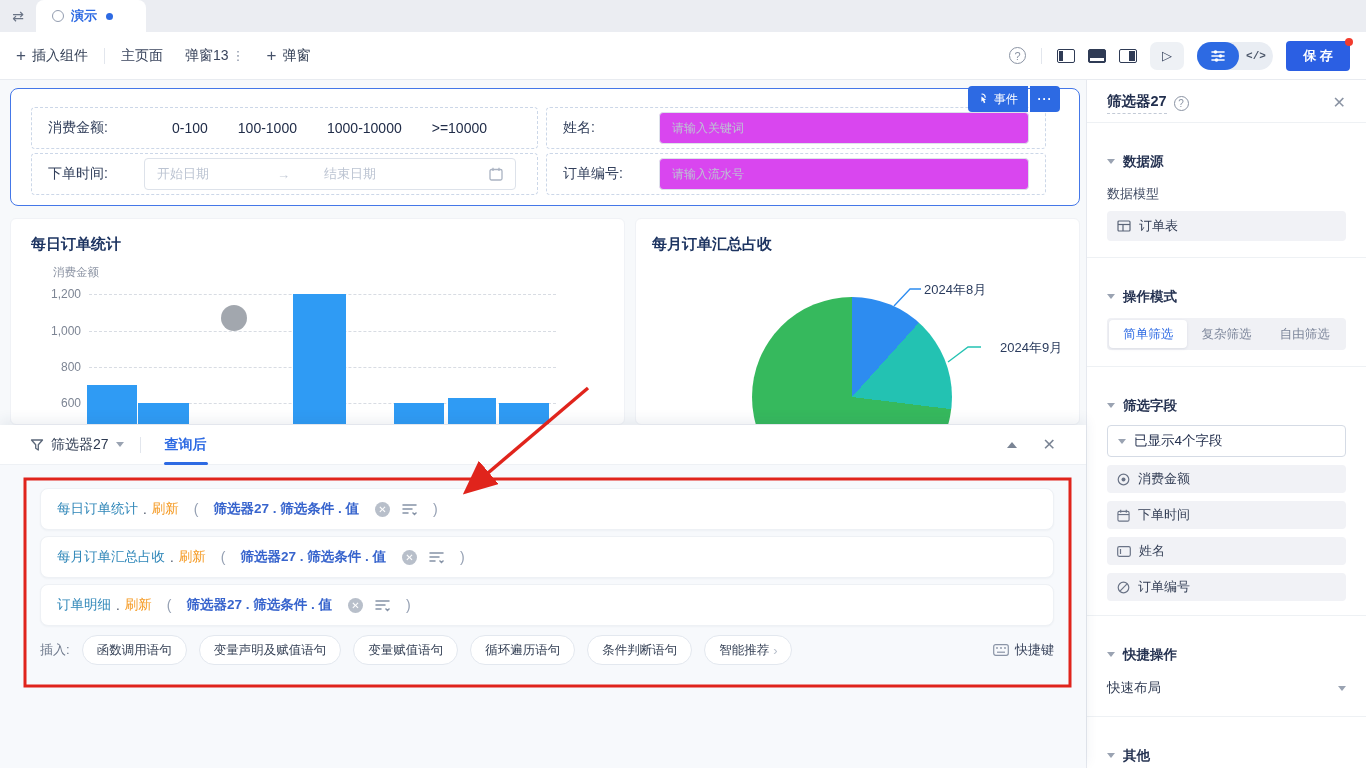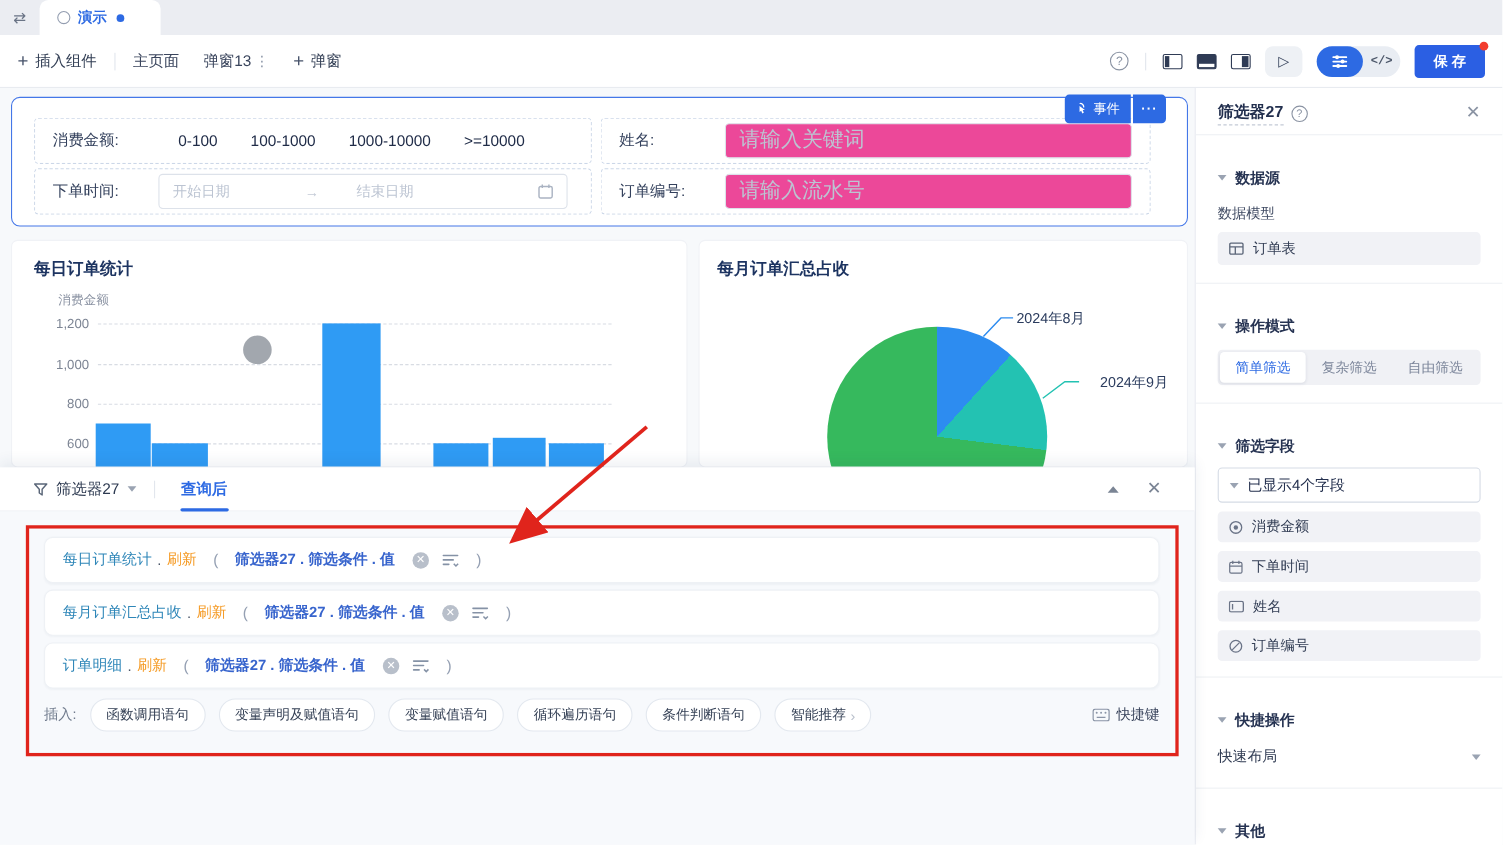--- a/index.html
+++ b/index.html
@@ -35,23 +35,23 @@
   .seg-pill .seg-b { width:34px; display:flex; align-items:center; justify-content:center; color:#4a5568; font-size:11px; font-weight:bold; font-family:"Liberation Mono","DejaVu Sans Mono",monospace; }
   .save-btn { position:relative; min-width:64px; height:30px; background:#2b5fe3; color:#fff; border:none; border-radius:4px; font-size:13px; font-weight:bold; padding:0 14px; cursor:pointer; font-family:inherit; }
   .save-btn::after { content:""; position:absolute; right:-3px; top:-3px; width:8px; height:8px; border-radius:50%; background:#f23c2e; }
 
   
   .canvas { position:absolute; left:0; top:80px; width:1086px; height:688px; background:#f7f9fb; overflow:hidden; }
 
   .form-card { position:absolute; left:10px; top:8px; width:1070px; height:118px; background:#fff; border:1.5px solid #4477e8; border-radius:8px; }
   .ffield { position:absolute; height:42px; border:1px dashed #ccd7e8; border-radius:4px; display:flex; align-items:center; padding:0 16px; }
   .flabel { font-size:14px; color:#33405c; width:96px; flex:none; }
-  .fopts { display:flex; gap:30px; margin-left:18px; }
+  .fopts { display:flex; gap:30px; margin-left:28px; }
   .fopt { font-size:14px; color:#202c48; cursor:pointer; }
-  .finput { height:32px; border:1px solid #dde2ea; border-radius:4px; background:#ec4899; font-size:19px; color:#333; padding:0 12px; width:378px; font-family:inherit; }
+  .finput { height:32px; border:1px solid #dde2ea; border-radius:4px; background:#d946ef; font-size:12px; color:#333; padding:0 12px; width:378px; font-family:inherit; }
   .finput::placeholder { color:#bcc4d2; }
   .daterange { width:372px; height:32px; border:1px solid #dde2ea; border-radius:4px; display:flex; align-items:center; padding:0 12px; gap:8px; background:#fff; cursor:text; }
   .dr-ph { color:#bcc4d2; font-size:13px; }
   .dr-arrow { color:#c4cbd7; font-size:13px; margin:0 26px 0 60px; }
   .badge-group { position:absolute; left:968px; top:6px; display:flex; gap:2px; z-index:5; }
   .badge { height:26px; background:#2d6ae3; color:#fff; font-size:12px; display:flex; align-items:center; gap:5px; padding:0 10px; cursor:pointer; }
   .badge.evt { border-radius:4px 0 0 4px; }
   .badge.more { border-radius:0 4px 4px 0; width:30px; justify-content:center; letter-spacing:1px; font-weight:bold; }
 
   .chart-card { position:absolute; background:#fff; border:1px solid #f0f2f6; border-radius:6px; overflow:hidden; }

